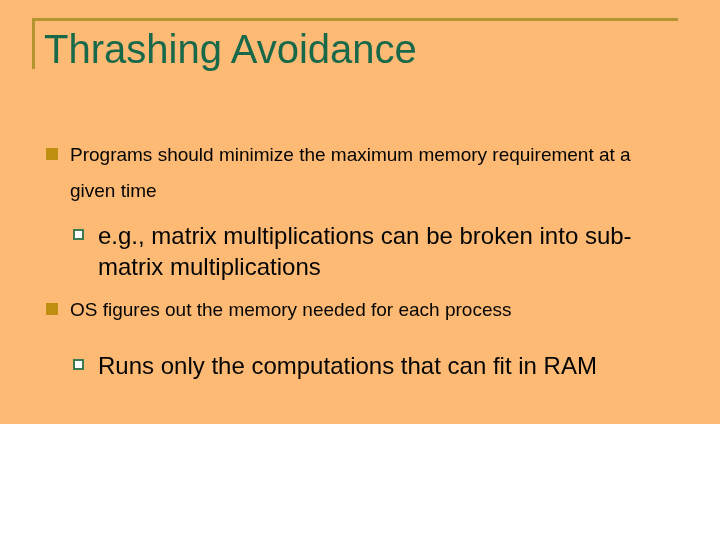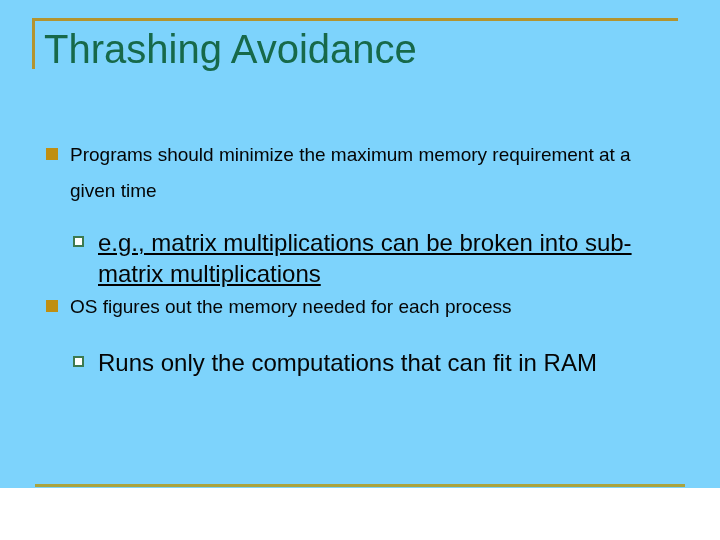--- a/index.html
+++ b/index.html
@@ -1,20 +1,20 @@
 <!DOCTYPE html>
 <html><head>
 <meta charset="utf-8">
 <style>
   html, body { margin: 0; padding: 0; background: #ffffff; }
   .slide {
     position: relative;
     width: 720px;
-    height: 488px;
-    background: #7dd3fc;
+    height: 424px;
+    background: #fdba74;
     overflow: hidden;
     font-family: "Liberation Sans", sans-serif;
   }
   .top-rule {
     position: absolute;
     left: 32px; top: 18px;
     width: 646px; height: 3px;
     background: #b3942f;
   }
   .left-rule {
@@ -71,22 +71,22 @@
     border: 2px solid #3d7a50;
     background: #ffffff;
     margin: 9px 14px 0 0;
   }
   .b2 .txt {
     width: 575px;
     font-size: 24px;
     line-height: 31px;
     color: #050505;
   }
-  .m-sub1 { margin-top: 18px; text-decoration: underline; }
-  .m-main2 { }
+  .m-sub1 { margin-top: 11px; }
+  .m-main2 { margin-top: 10px; }
   .m-sub2 { margin-top: 22px; }
 </style>
 </head>
 <body>
 
 <div class="slide">
 
   <div class="top-rule"></div>
   <div class="left-rule"></div>
 

